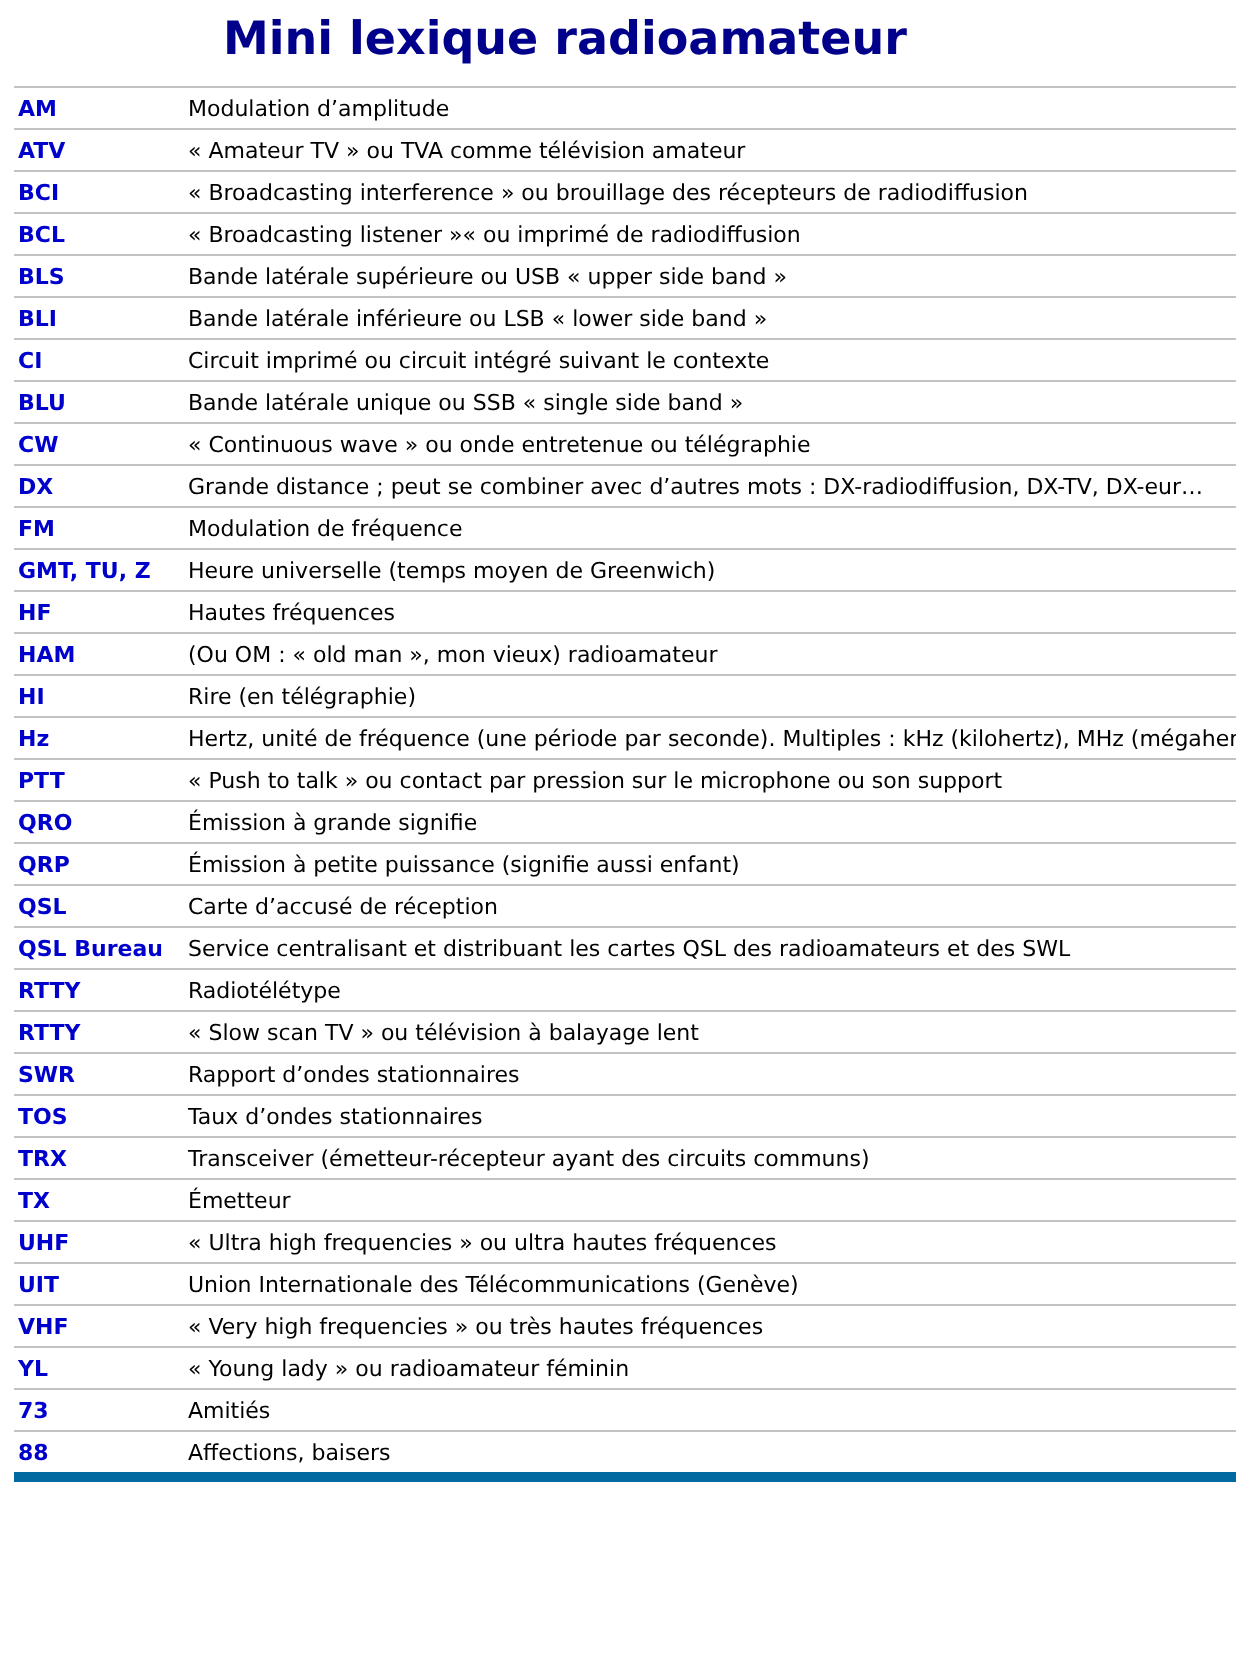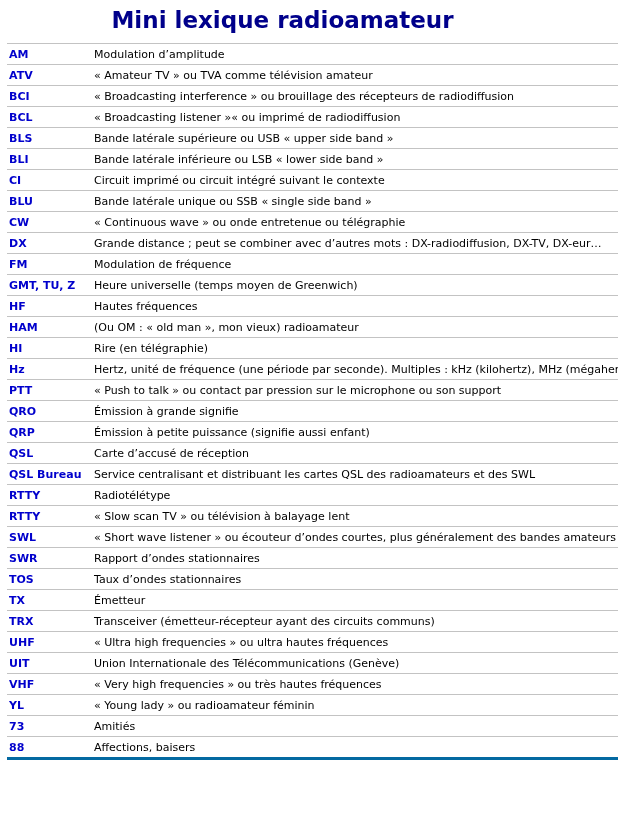--- a/index.html
+++ b/index.html
@@ -27,21 +27,21 @@
   table.lexicon {
     width: 611px;
     margin: 0 7px;
     border-collapse: collapse;
     table-layout: fixed;
   }
   table.lexicon tr.lex-row {
     border-top: 1px solid #c3c3c3;
   }
   table.lexicon tr.lex-row:last-child {
-    border-bottom: 3px solid #0369a1;
+    border-bottom: 5px solid #0369a1;
   }
   table.lexicon td {
     padding: 4px 2px 3px 2px;
     font-size: 11px;
     line-height: 13px;
     vertical-align: top;
     overflow: hidden;
     white-space: nowrap;
   }
   td.term {
@@ -147,38 +147,34 @@
         </tr>
         <tr class="lex-row">
           <td class="term">RTTY</td>
           <td class="definition">Radiotélétype</td>
         </tr>
         <tr class="lex-row">
           <td class="term">RTTY</td>
           <td class="definition">« Slow scan TV » ou télévision à balayage lent</td>
         </tr>
         <tr class="lex-row">
-          <td class="term">SWL</td>
-          <td class="definition">« Short wave listener » ou écouteur d’ondes courtes, plus généralement des bandes amateurs</td>
-        </tr>
-        <tr class="lex-row">
           <td class="term">SWR</td>
           <td class="definition">Rapport d’ondes stationnaires</td>
         </tr>
         <tr class="lex-row">
           <td class="term">TOS</td>
           <td class="definition">Taux d’ondes stationnaires</td>
         </tr>
         <tr class="lex-row">
+          <td class="term">TRX</td>
+          <td class="definition">Transceiver (émetteur-récepteur ayant des circuits communs)</td>
+        </tr>
+        <tr class="lex-row">
           <td class="term">TX</td>
           <td class="definition">Émetteur</td>
-        </tr>
-        <tr class="lex-row">
-          <td class="term">TRX</td>
-          <td class="definition">Transceiver (émetteur-récepteur ayant des circuits communs)</td>
         </tr>
         <tr class="lex-row">
           <td class="term">UHF</td>
           <td class="definition">« Ultra high frequencies » ou ultra hautes fréquences</td>
         </tr>
         <tr class="lex-row">
           <td class="term">UIT</td>
           <td class="definition">Union Internationale des Télécommunications (Genève)</td>
         </tr>
         <tr class="lex-row">

